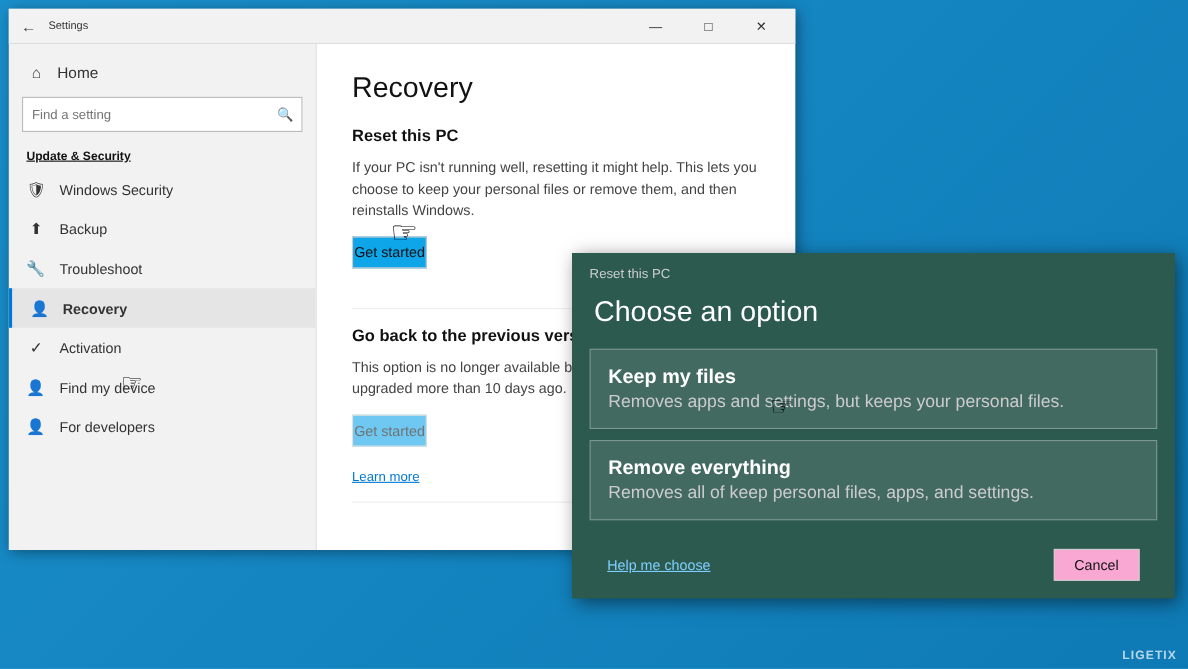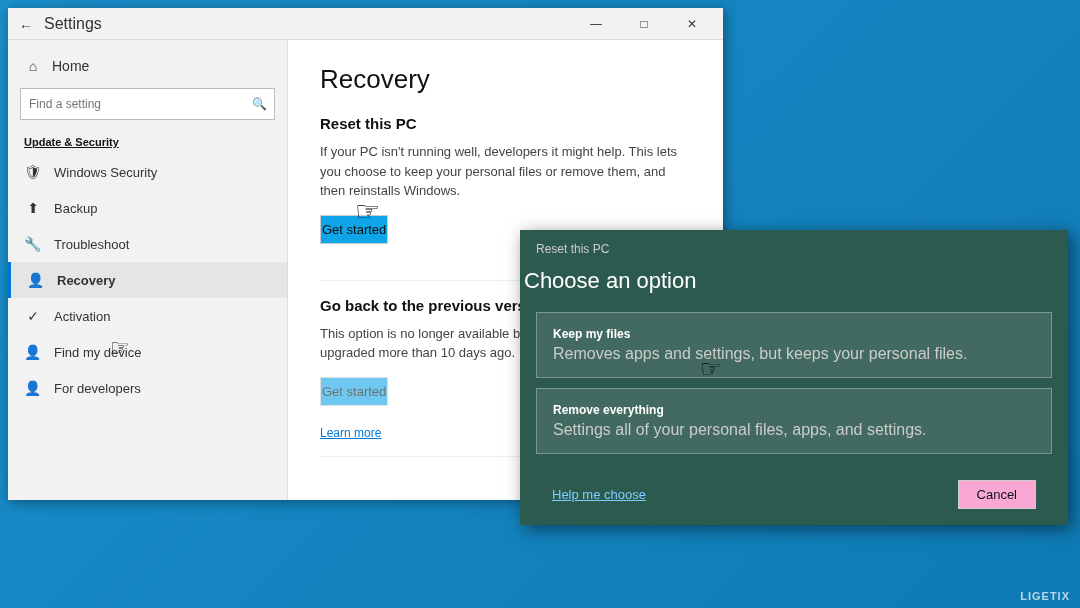--- a/index.html
+++ b/index.html
@@ -48,21 +48,21 @@
       display: flex;
       align-items: center;
       justify-content: center;
       cursor: pointer;
       font-size: 14px;
       color: #333;
     }
 
     .title-bar-title {
       margin-left: 8px;
-      font-size: 16px;
+      font-size: 10px;
       color: #333;
     }
 
     .title-bar-controls {
       margin-left: auto;
       display: flex;
       gap: 2px;
     }
 
     .title-bar-btn {
@@ -230,36 +230,36 @@
       align-items: center;
       justify-content: space-between;
     }
 
     .dialog-title-text {
       font-size: 12px;
       color: #ccc;
     }
 
     .dialog-heading {
-      font-size: 22px;
+      font-size: 26px;
       font-weight: 300;
       color: white;
-      padding: 6px 4px 18px;
+      padding: 6px 20px 18px;
     }
 
     .dialog-option {
       margin: 0 16px 10px;
       background: rgba(255,255,255,0.1);
       border: 1px solid rgba(255,255,255,0.3);
       padding: 14px 16px;
       cursor: pointer;
     }
 
     .dialog-option-title {
-      font-size: 12px;
+      font-size: 18px;
       font-weight: 600;
       color: white;
       margin-bottom: 4px;
     }
 
     .dialog-option-desc {
       font-size: 16px;
       color: #ccc;
     }
 
@@ -371,21 +371,21 @@
       <div class="sidebar-item">
         <span class="sidebar-icon">👤</span>
         <span class="sidebar-item-label">For developers</span>
       </div>
     </div>
 
     <div class="main-content">
       <h1 class="main-title">Recovery</h1>
 
       <div class="section-title">Reset this PC</div>
-      <div class="section-desc">If your PC isn't running well, developers it might help. This lets you choose to keep your personal files or remove them, and then reinstalls Windows.</div>
+      <div class="section-desc">If your PC isn't running well, resetting it might help. This lets you choose to keep your personal files or remove them, and then reinstalls Windows.</div>
       <button class="btn-get-started">Get started</button>
 
       <hr class="section-divider">
 
       <div class="section-title">Go back to the previous versio</div>
       <div class="section-desc">This option is no longer available because your PC was upgraded more than 10 days ago.</div>
       <button class="btn-get-started" style="opacity:0.6;cursor:default;">Get started</button>
 
       <a class="learn-more">Learn more</a>
 
@@ -401,21 +401,21 @@
   </div>
   <div class="dialog-heading">Choose an option</div>
 
   <div class="dialog-option">
     <div class="dialog-option-title">Keep my files</div>
     <div class="dialog-option-desc">Removes apps and settings, but keeps your personal files.</div>
   </div>
 
   <div class="dialog-option">
     <div class="dialog-option-title">Remove everything</div>
-    <div class="dialog-option-desc">Settings all of your personal files, apps, and settings.</div>
+    <div class="dialog-option-desc">Removes all of keep personal files, apps, and settings.</div>
   </div>
 
   <div class="dialog-footer">
     <a class="dialog-help-link">Help me choose</a>
     <button class="dialog-cancel-btn">Cancel</button>
   </div>
 </div>
 
 <div class="cursor-hand" style="top: 195px; left: 355px;">☞</div>
 

